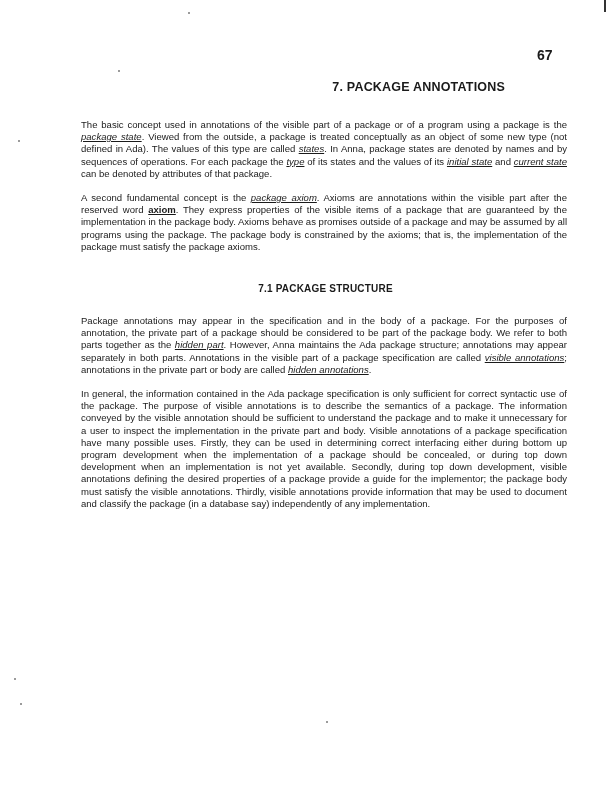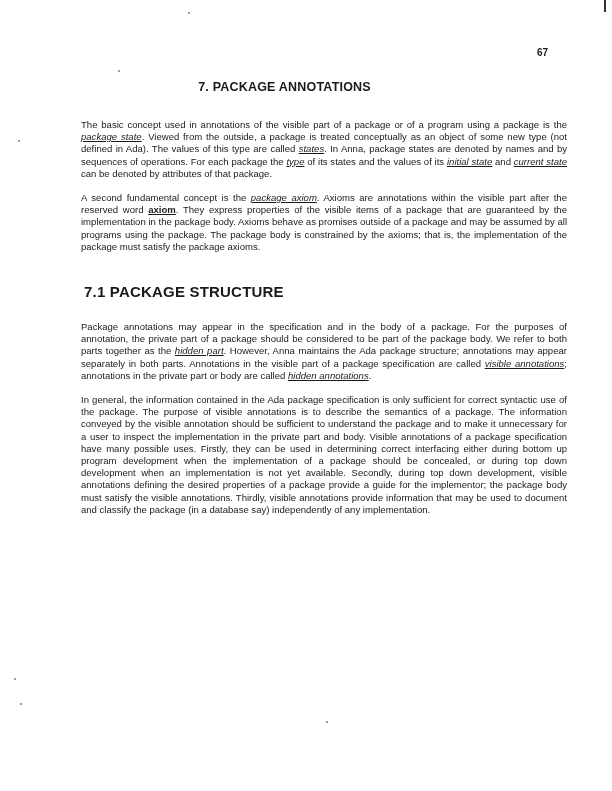--- a/index.html
+++ b/index.html
@@ -1,27 +1,27 @@
 <!DOCTYPE html>
 <html><head>
 <meta charset="utf-8">
 <style>
   html, body { margin: 0; padding: 0; background: #ffffff; }
   body { width: 612px; height: 791px; position: relative; overflow: hidden;
          font-family: "Liberation Sans", sans-serif; color: #1a1a1a; }
   .page { position: absolute; left: 0; top: 0; width: 612px; height: 791px; }
   .edge-mark { position: absolute; left: 604px; top: 0; width: 2px; height: 12px; background: #333; }
-  .page-number { position: absolute; left: 537px; top: 47px; font-size: 10px; font-weight: bold; }
-  .chapter-title { position: absolute; left: 0; width: 505px; top: 80px; text-align: center;
-                   font-size: 12.5px; font-weight: bold; letter-spacing: 0.2px; margin: 0; padding-left: 32px; }
+  .page-number { position: absolute; left: 537px; top: 47px; font-size: 14px; font-weight: bold; }
+  .chapter-title { position: absolute; left: 0; width: 505px; top: 80px; text-align: right;
+                   font-size: 12.5px; font-weight: bold; letter-spacing: 0.2px; margin: 0; }
   .body { position: absolute; left: 81px; width: 486px; top: 119px; }
   p { margin: 0 0 12px 0; font-size: 9.55px; line-height: 12.2px; text-align: justify; }
   em { font-style: italic; text-decoration: underline; }
   b.kw { font-weight: bold; text-decoration: underline; }
-  h2.section { font-size: 15px; font-weight: bold; margin: 30px 0 21px 3px; letter-spacing: 0.2px; }
+  h2.section { font-size: 10px; font-weight: bold; margin: 30px 0 21px 3px; letter-spacing: 0.2px; text-align: center; }
   .speck { position: absolute; width: 1.5px; height: 1.5px; background: #888; border-radius: 50%; }
 </style>
 </head>
 <body>
 
 <div class="page">
   <div class="edge-mark"></div>
   <div class="speck" style="left:188px;top:12px"></div>
   <div class="speck" style="left:118px;top:70px"></div>
   <div class="speck" style="left:18px;top:140px"></div>

